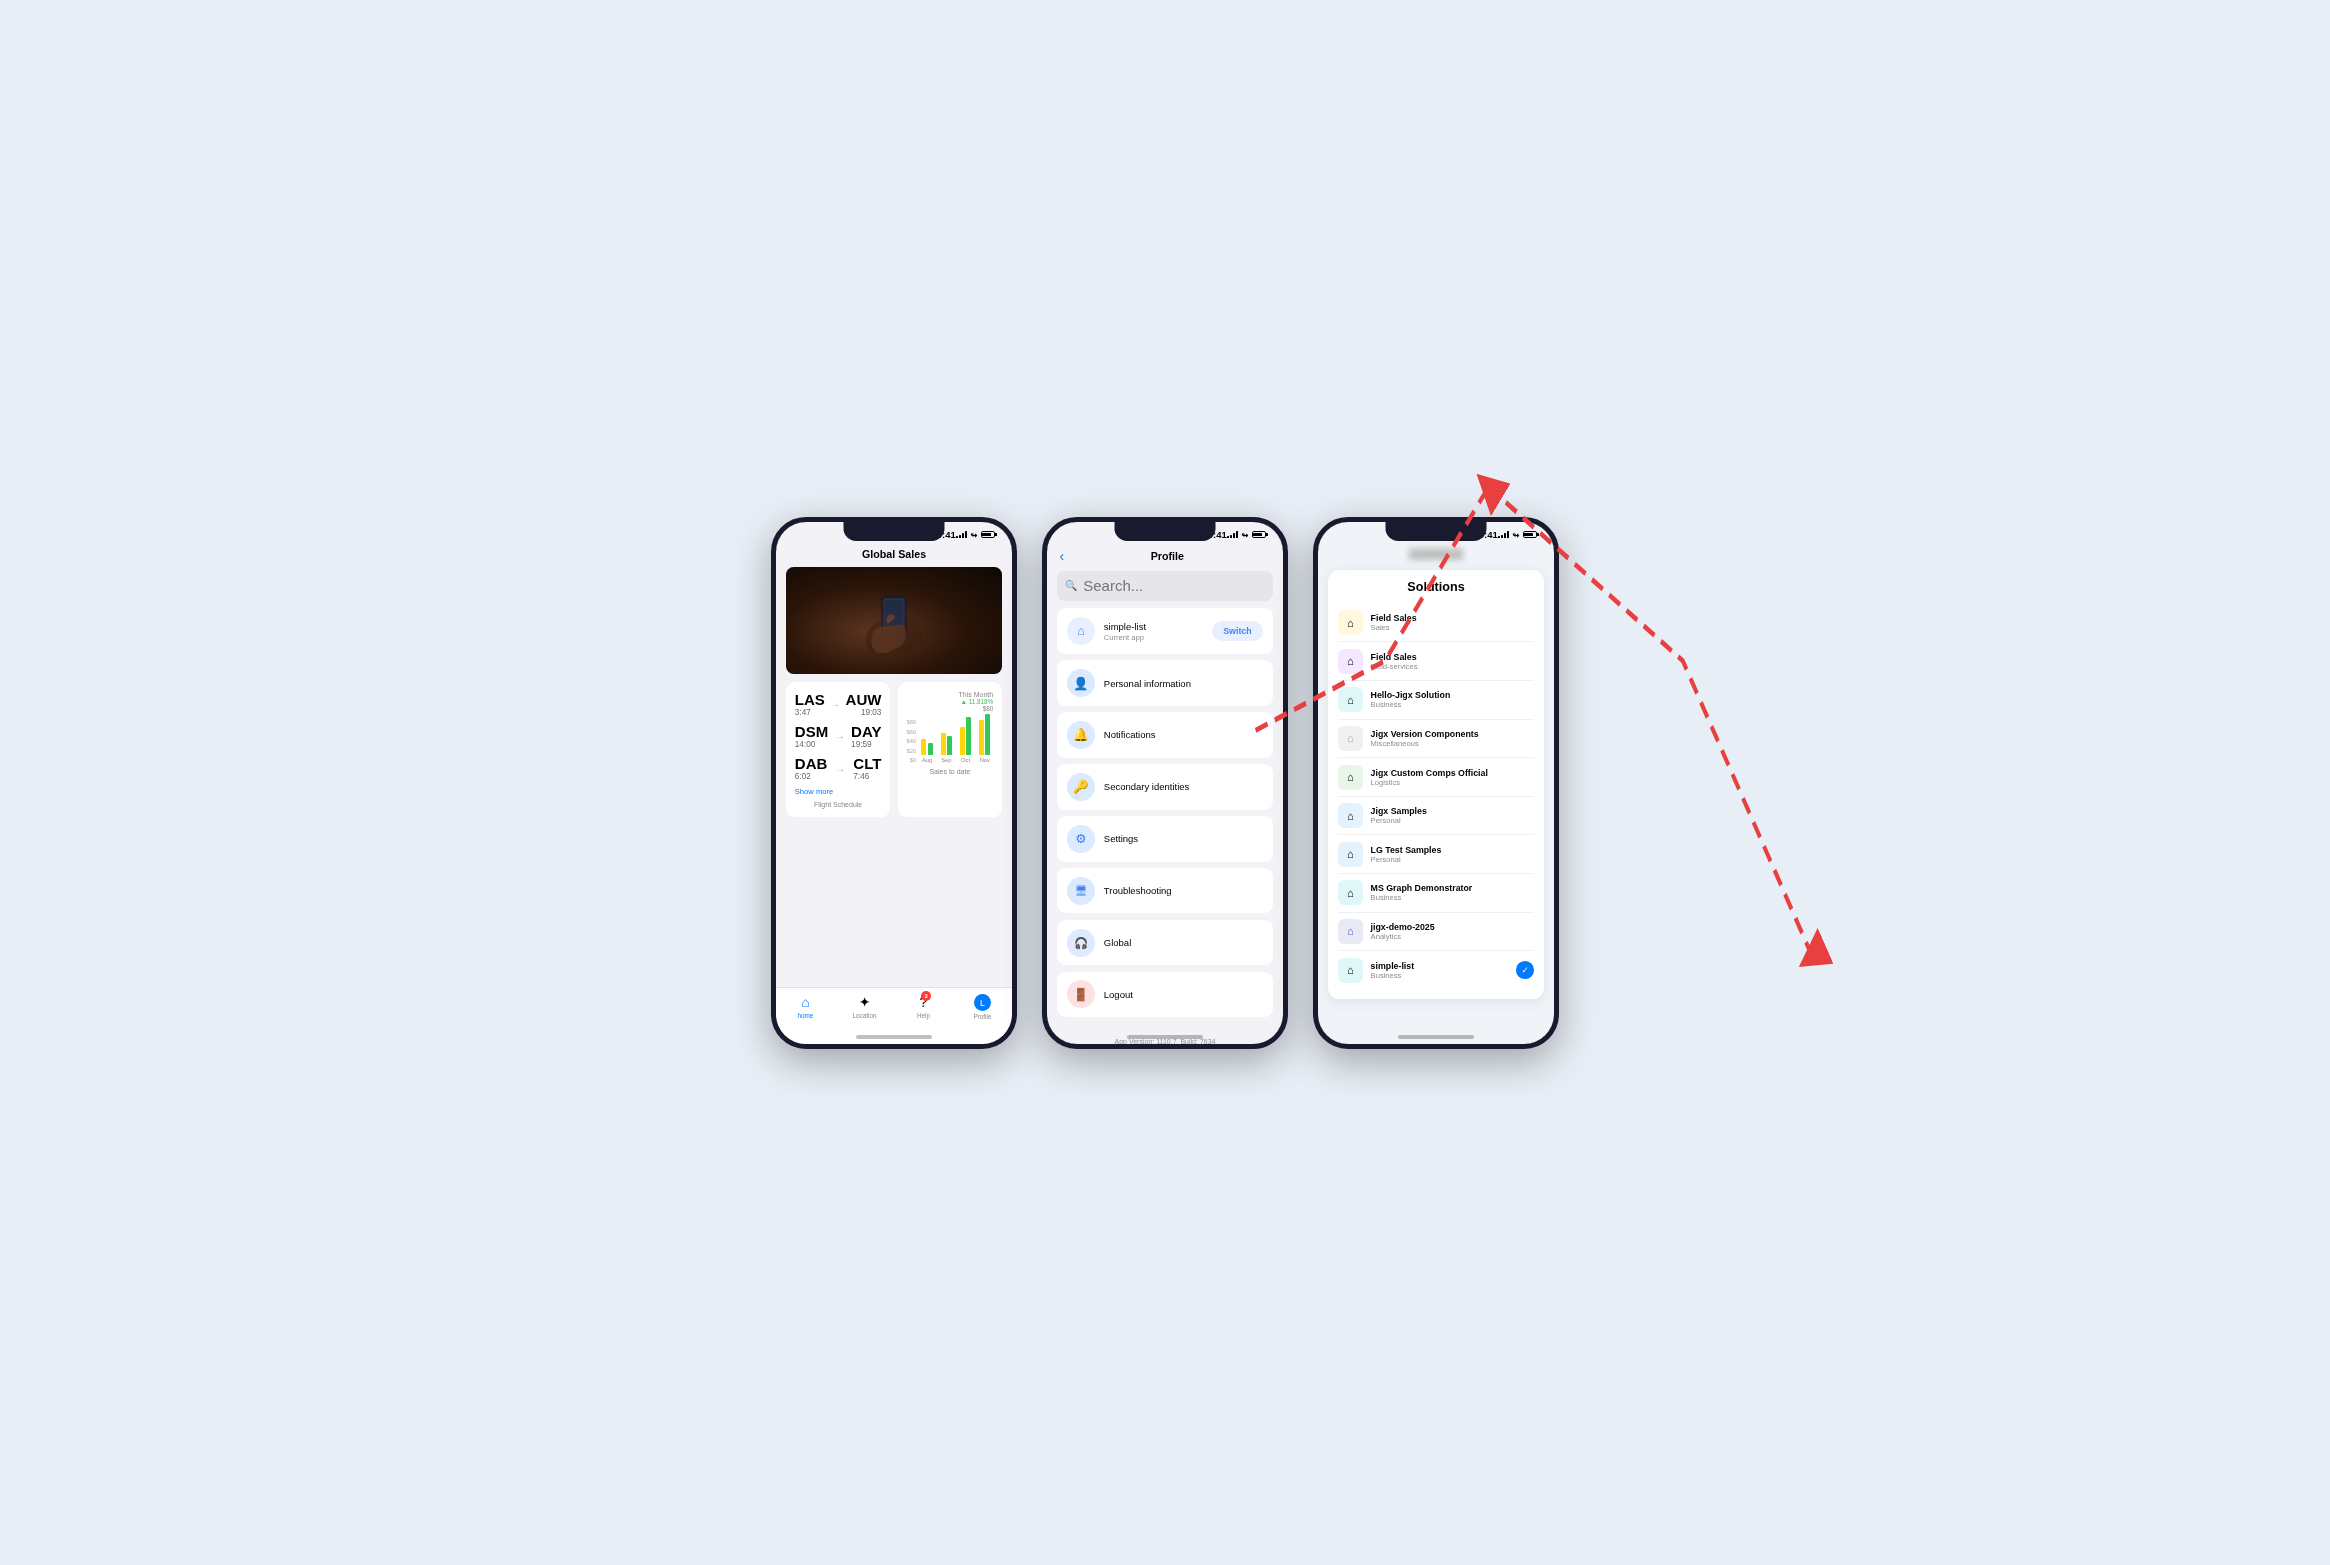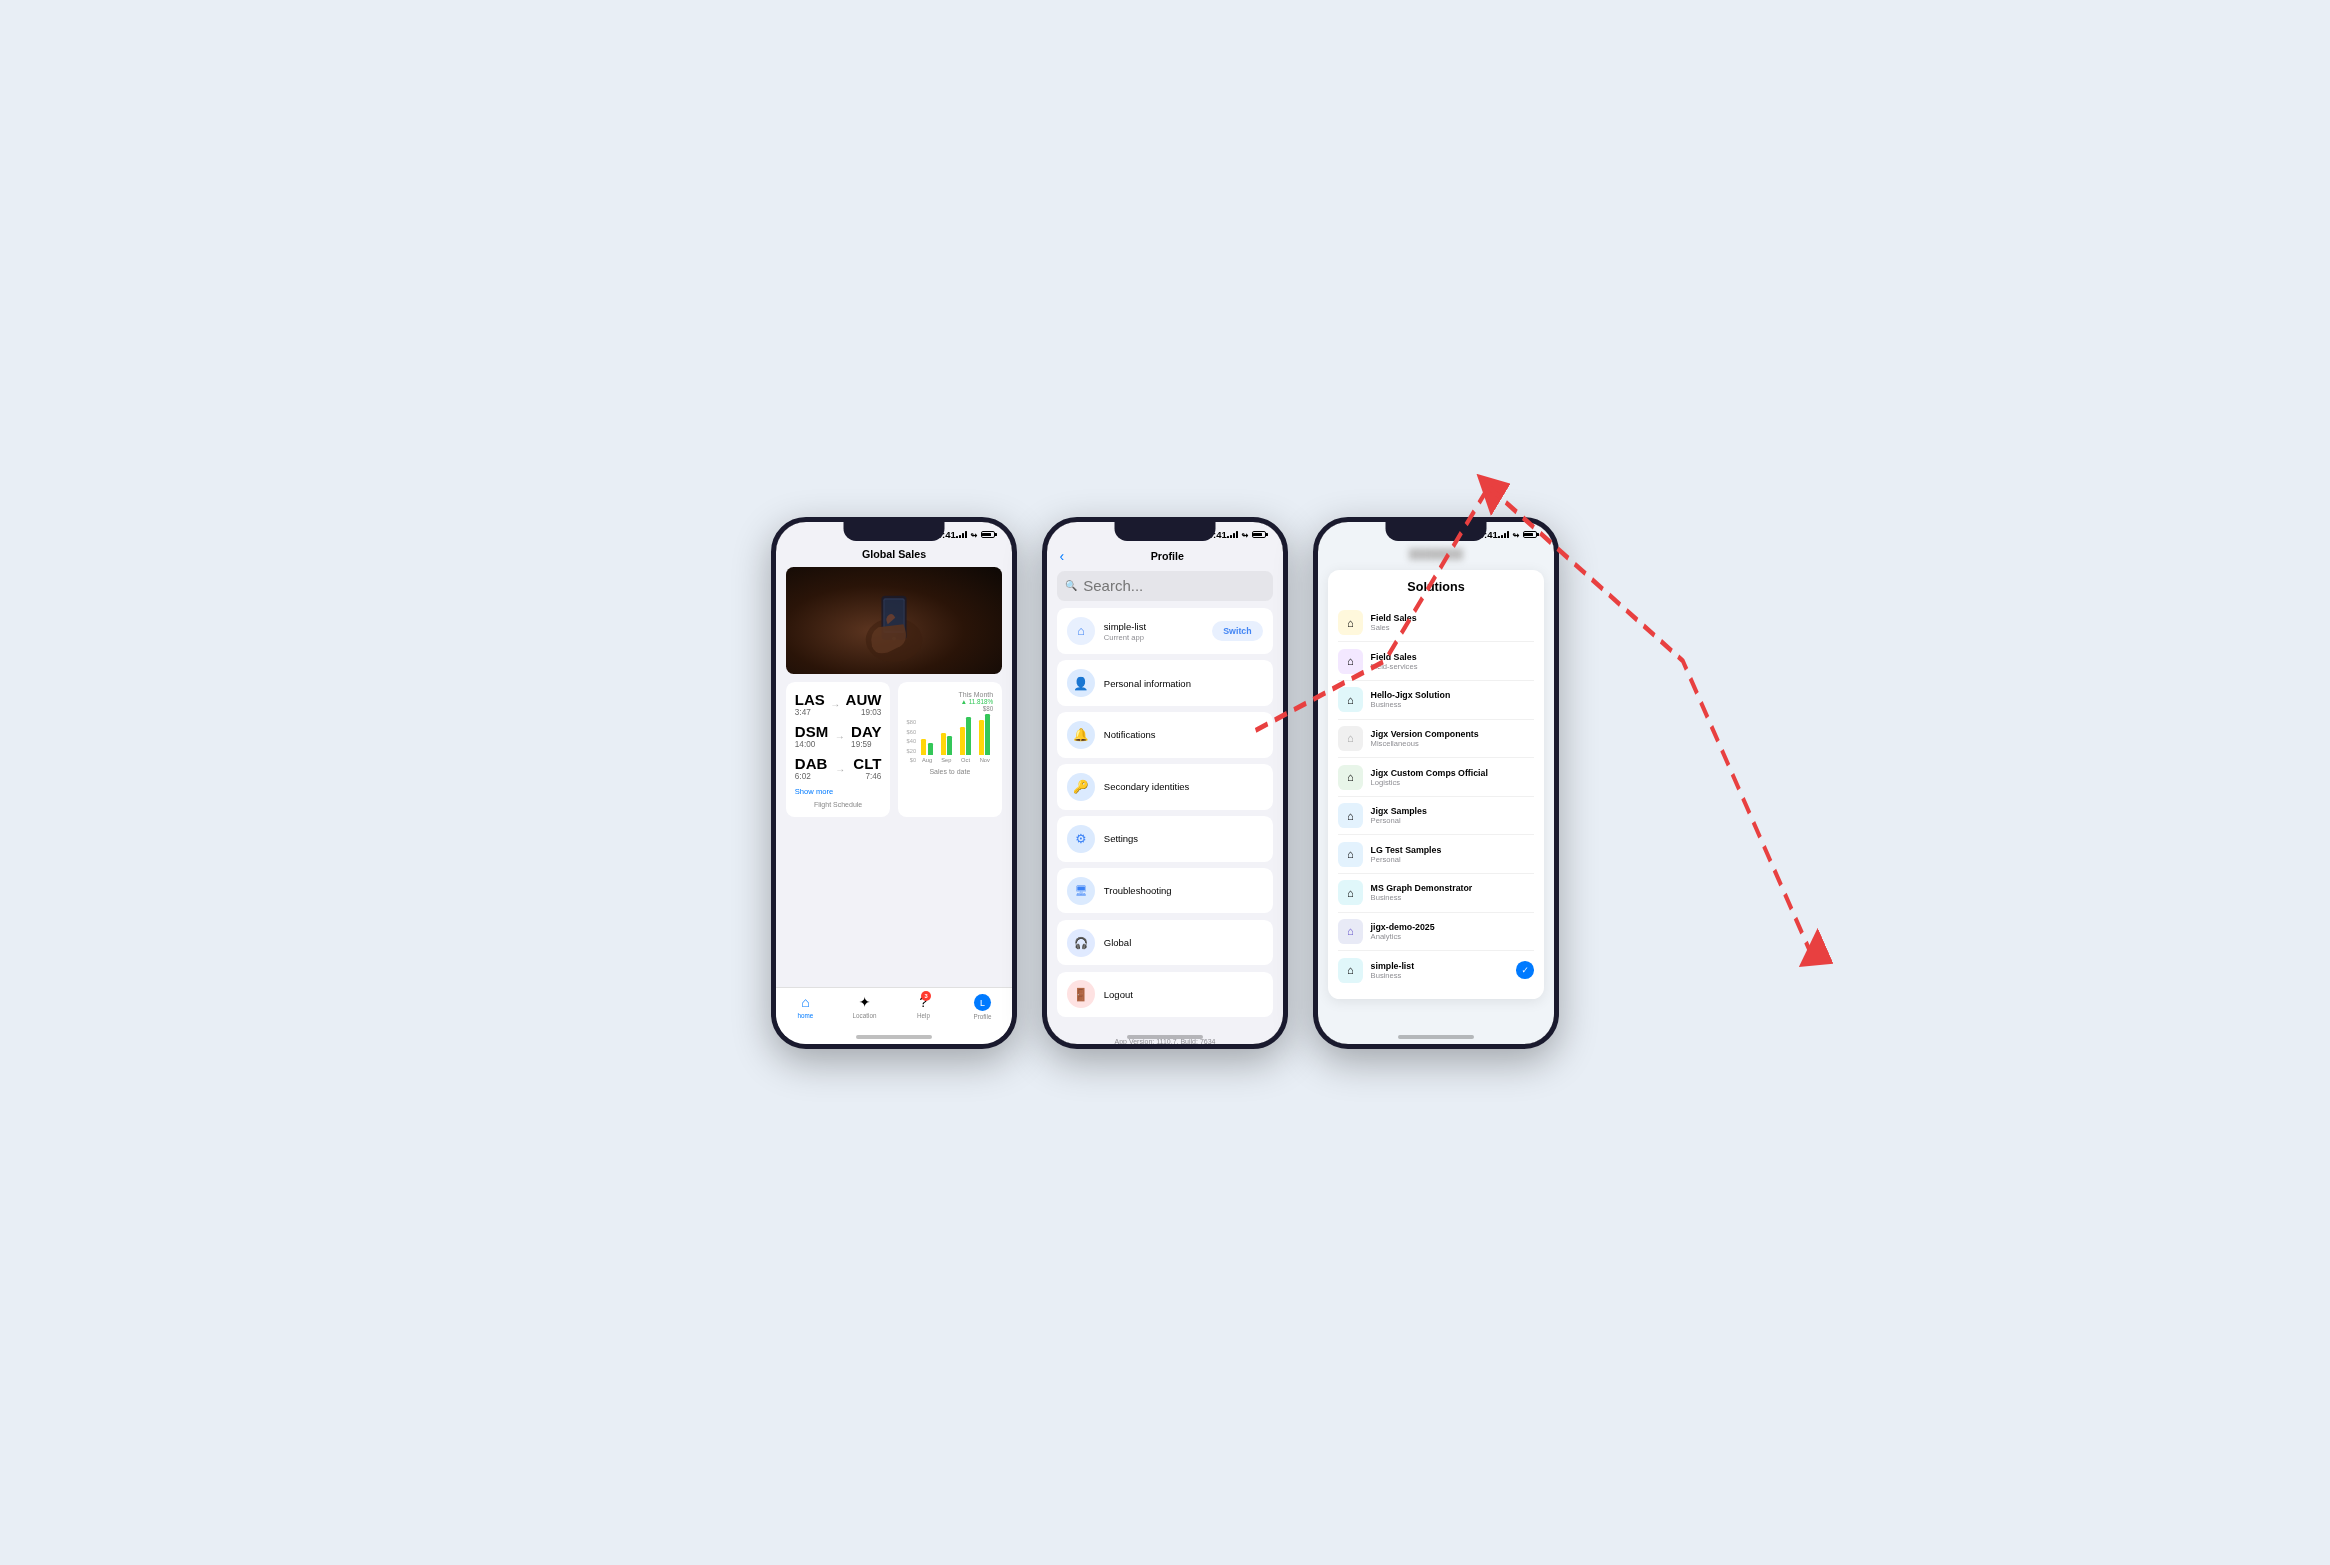--- a/index.html
+++ b/index.html
@@ -462,21 +462,21 @@
                 <div class="flight-code">DAY</div>
                 <div class="flight-time">19:59</div>
               </div>
             </div>
             <div class="flight-row">
               <div>
                 <div class="flight-code">DAB</div>
                 <div class="flight-time">6:02</div>
               </div>
               <span class="arrow-icon">→</span>
-              <div style="text-align:right">
+              <div style="">
                 <div class="flight-code">CLT</div>
                 <div class="flight-time">7:46</div>
               </div>
             </div>
             <div class="show-more">Show more</div>
             <div class="card-label">Flight Schedule</div>
           </div>
 
           <div class="card">
             <div style="display:flex; justify-content:space-between; align-items:flex-start">

